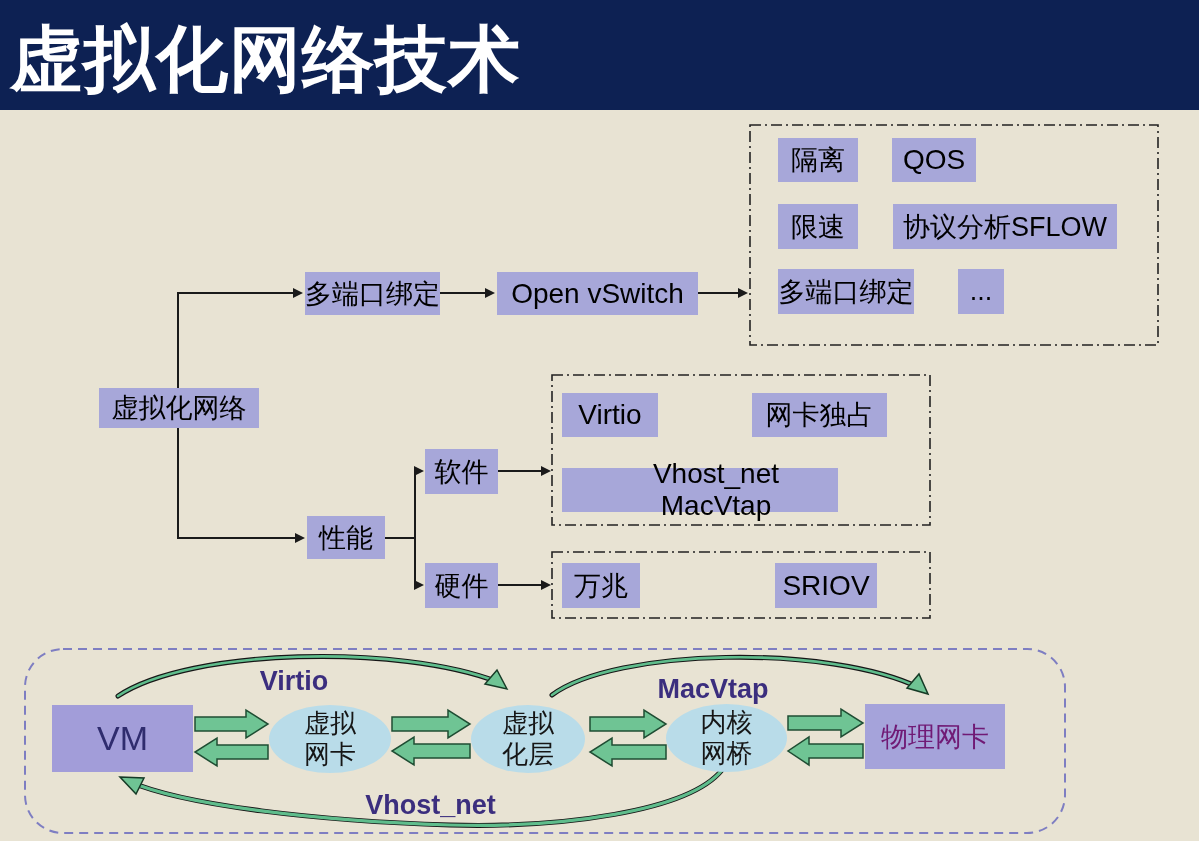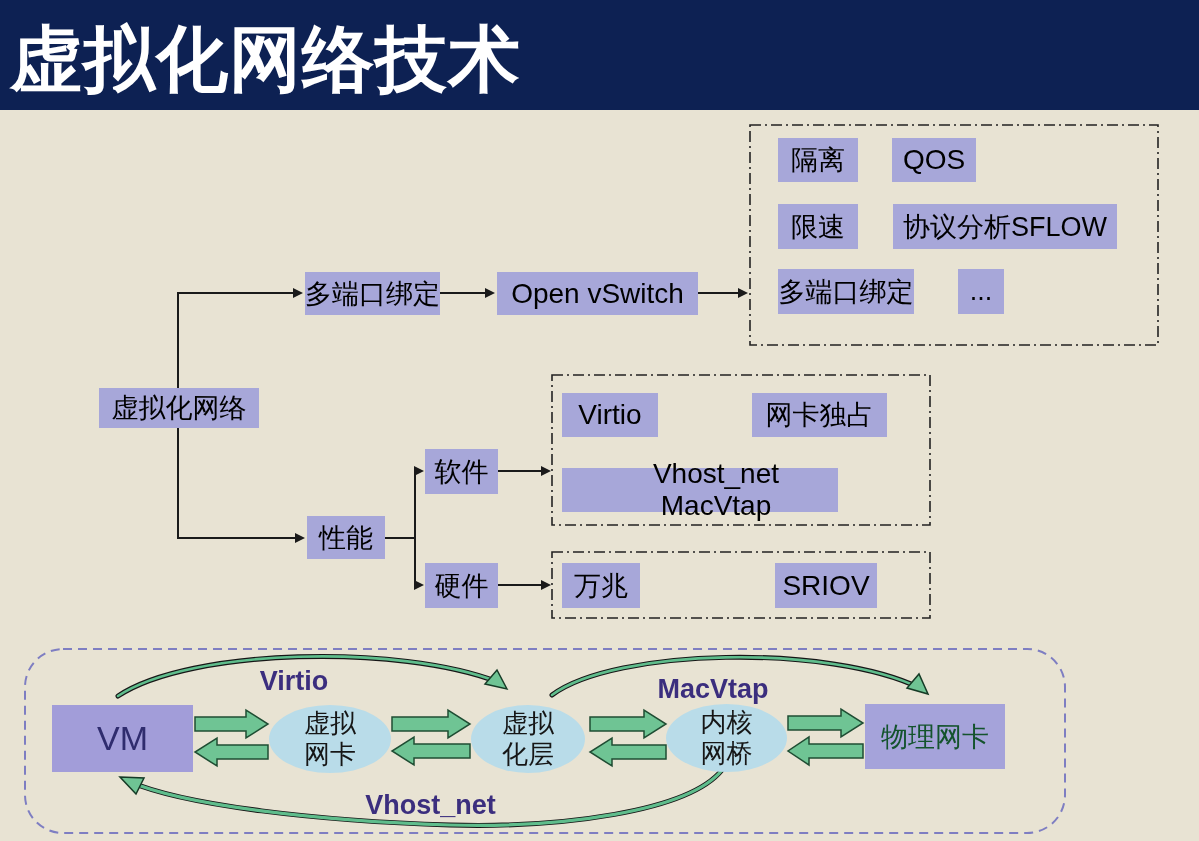--- a/index.html
+++ b/index.html
@@ -50,21 +50,21 @@
     position:absolute;
     background:#a29dd9;
     color:#2f2c6e;
     display:flex;align-items:center;justify-content:center;
     font-size:34px;
     font-weight:500;
   }
   .pnic{
     position:absolute;
     background:#a5a3da;
-    color:#14532d;
+    color:#701a75;
     display:flex;align-items:center;justify-content:center;
     font-size:27px;
   }
   .arc-label{
     position:absolute;
     color:#3b2e7e;
     font-size:27px;
     font-weight:600;
     text-align:center;
   }

